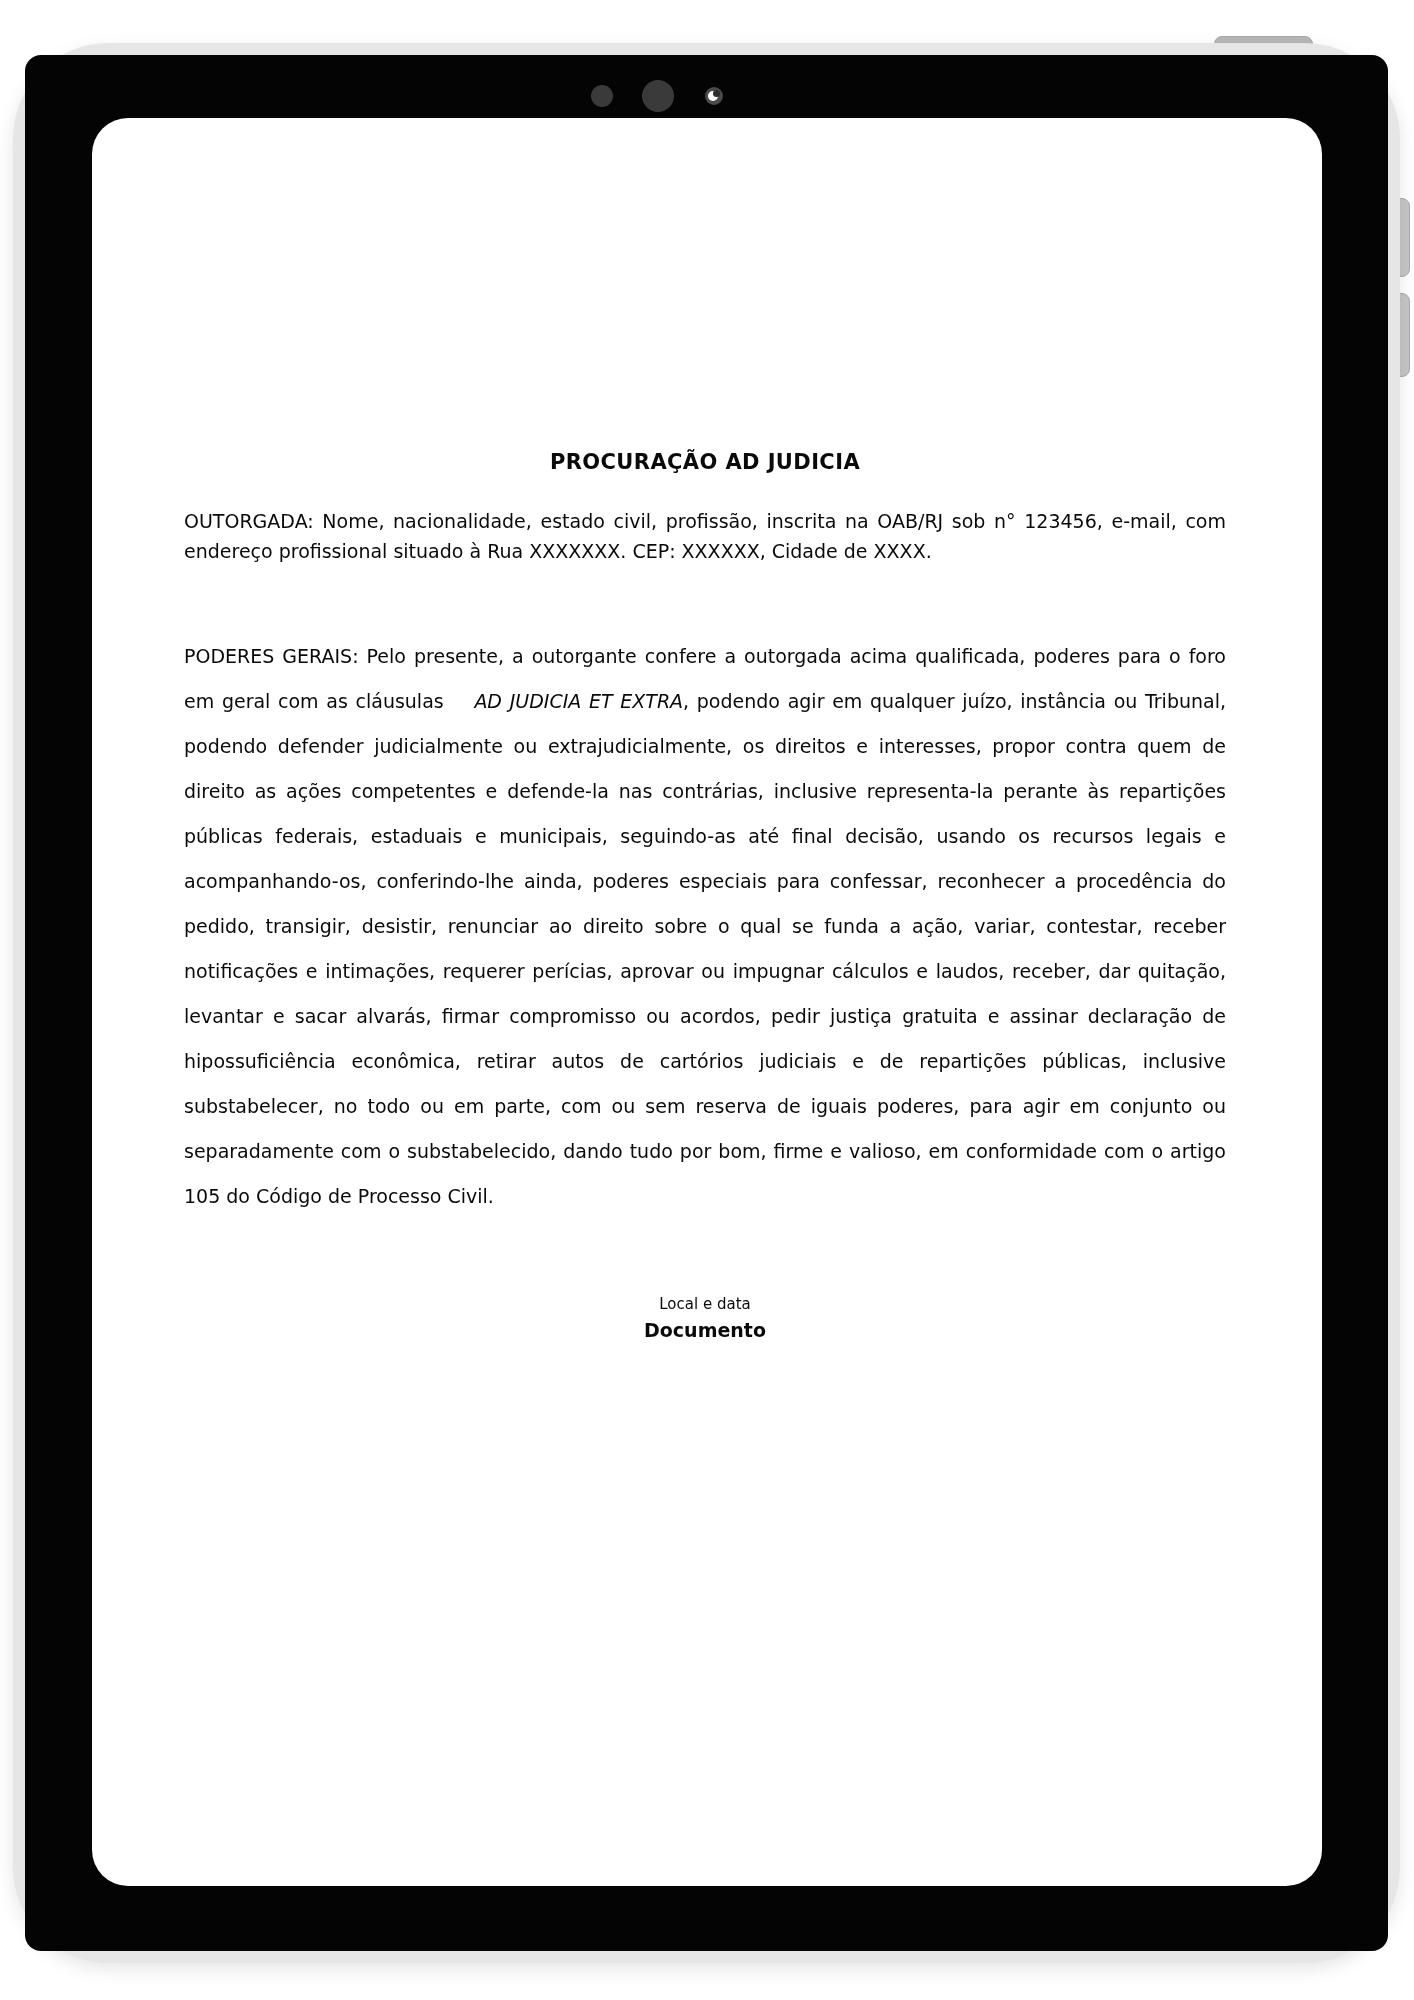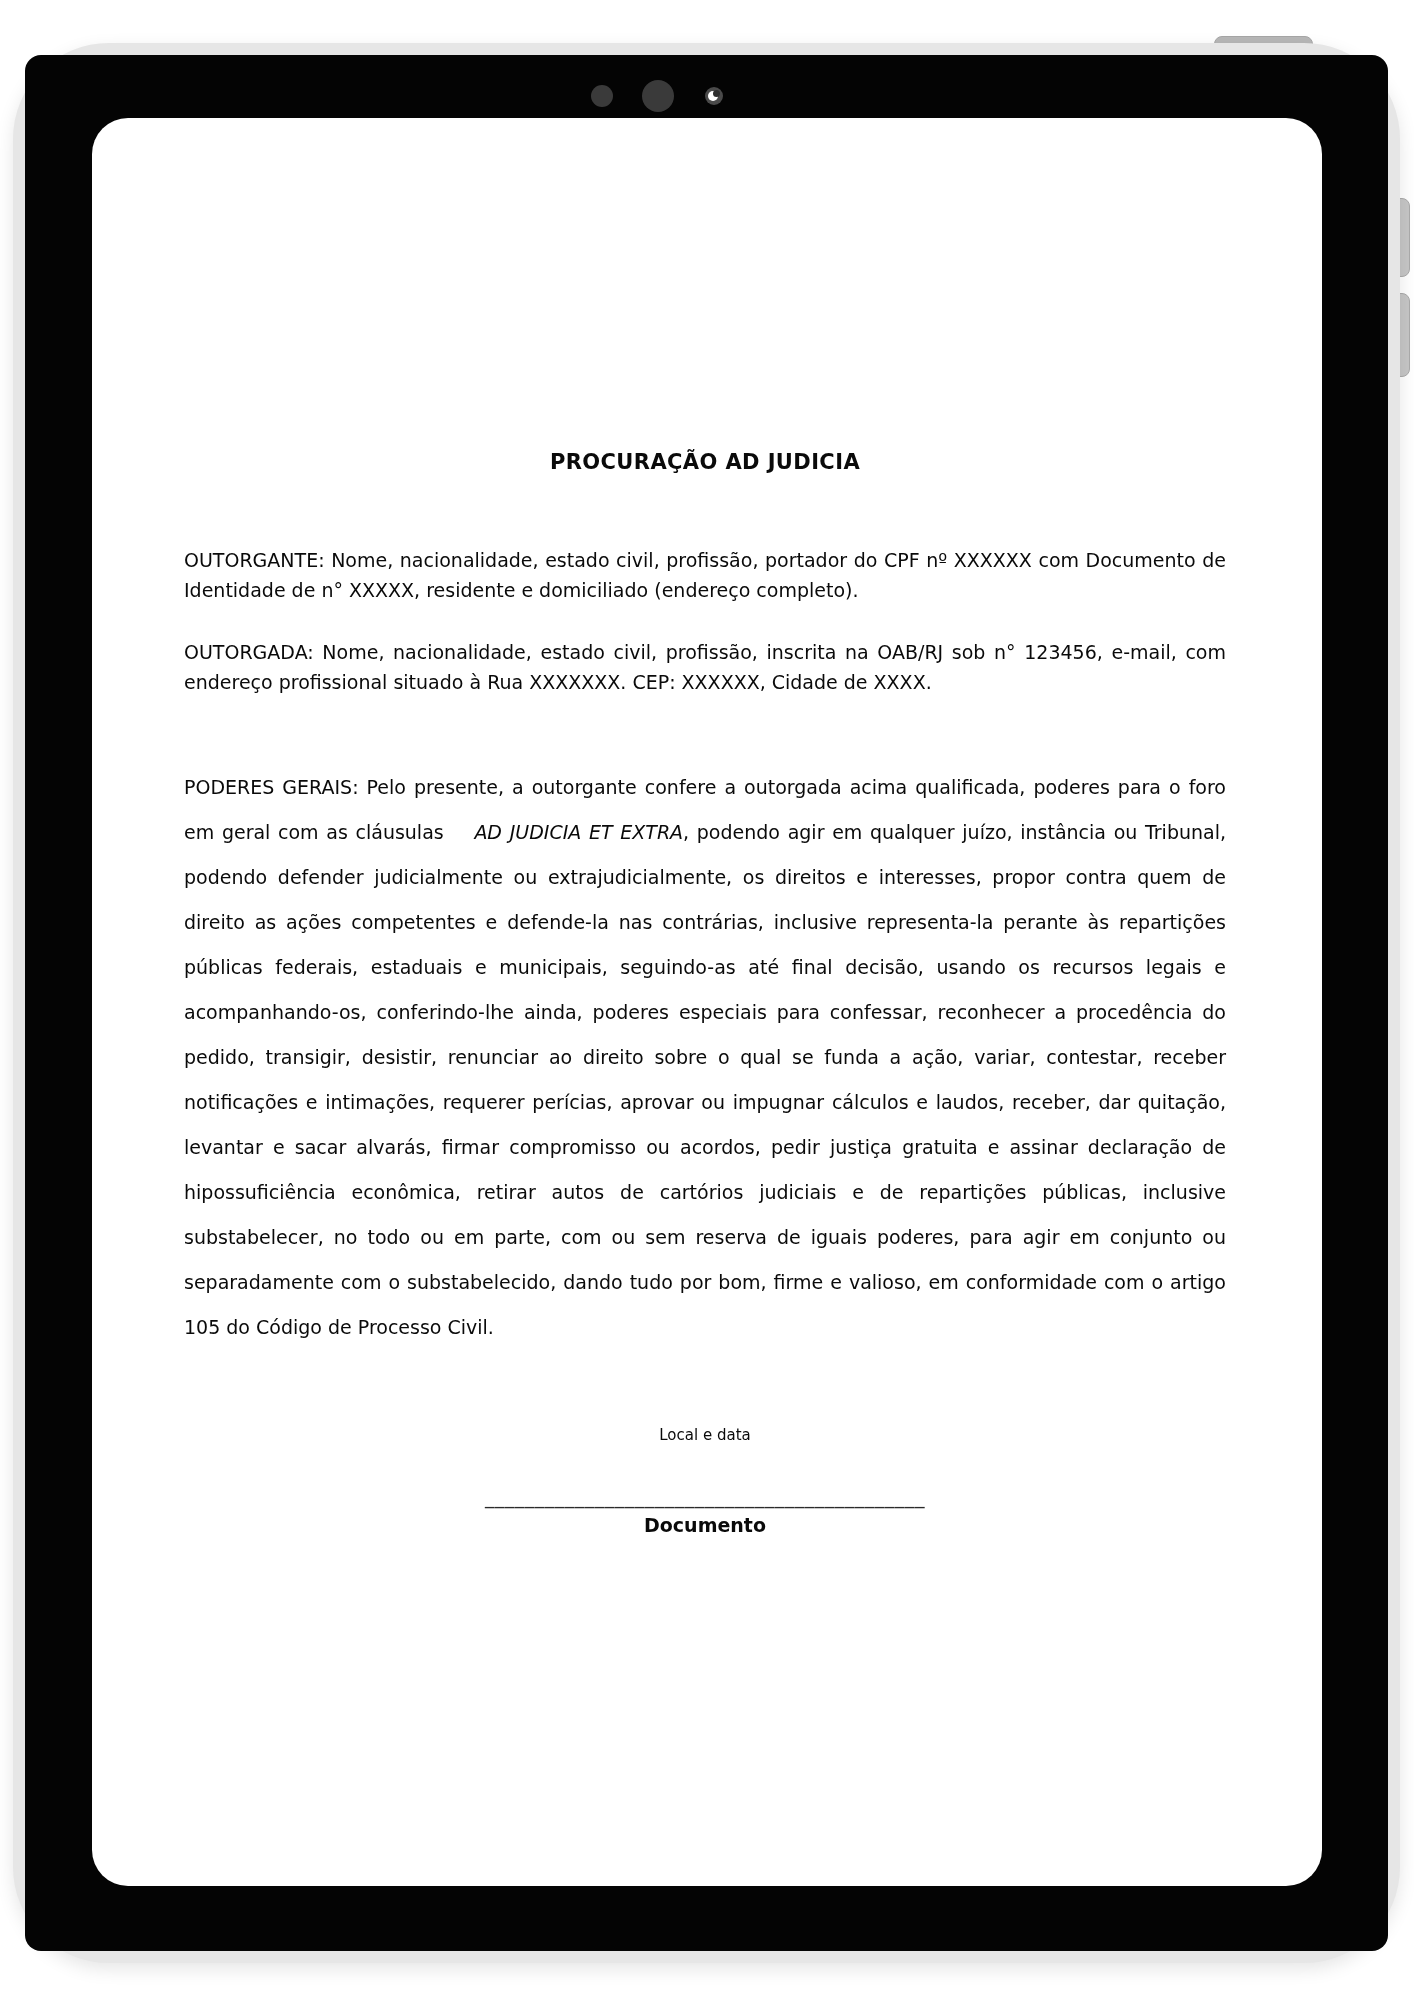--- a/index.html
+++ b/index.html
@@ -140,29 +140,27 @@
           <span class="lens-glint"></span>
           <span class="lens-pupil"></span>
         </span>
       </div>
 
       <div class="screen">
         <div class="doc">
 
           <h1 class="doc-title">PROCURAÇÃO AD JUDICIA</h1>
 
-          <p class="para tight p-outorgante">OUTORGANTE: Nome, nacionalidade, estado civil, profissão, portador do CPF nº XXXXXX com Documento de Identidade de n° XXXXX, residente e domiciliado (endereço completo).</p>
 
           <p class="para tight p-outorgada">OUTORGADA: Nome, nacionalidade, estado civil, profissão, inscrita na OAB/RJ sob n° 123456, e-mail, com endereço profissional situado à Rua XXXXXXX. CEP: XXXXXX, Cidade de XXXX.</p>
 
           <p class="para loose p-poderes"><span>PODERES GERAIS: Pelo presente, a outorgante confere a outorgada acima qualificada, poderes para o foro em geral com as cláusulas </span><em class="latin">AD JUDICIA ET EXTRA</em><span>, podendo agir em qualquer juízo, instância ou Tribunal, podendo defender judicialmente ou extrajudicialmente, os direitos e interesses, propor contra quem de direito as ações competentes e defende-la nas contrárias, inclusive representa-la perante às repartições públicas federais, estaduais e municipais, seguindo-as até final decisão, usando os recursos legais e acompanhando-os, conferindo-lhe ainda, poderes especiais para confessar, reconhecer a procedência do pedido, transigir, desistir, renunciar ao direito sobre o qual se funda a ação, variar, contestar, receber notificações e intimações, requerer perícias, aprovar ou impugnar cálculos e laudos, receber, dar quitação, levantar e sacar alvarás, firmar compromisso ou acordos, pedir justiça gratuita e assinar declaração de hipossuficiência econômica, retirar autos de cartórios judiciais e de repartições públicas, inclusive substabelecer, no todo ou em parte, com ou sem reserva de iguais poderes, para agir em conjunto ou separadamente com o substabelecido, dando tudo por bom, firme e valioso, em conformidade com o artigo 105 do Código de Processo Civil.</span></p>
 
           <p class="center local">Local e data</p>
 
-          <p class="center sig-line">____________________________________________</p>
 
           <p class="center sig-label">Documento</p>
 
         </div>
       </div>
 
     </div>
   </div>
 </div>
 

